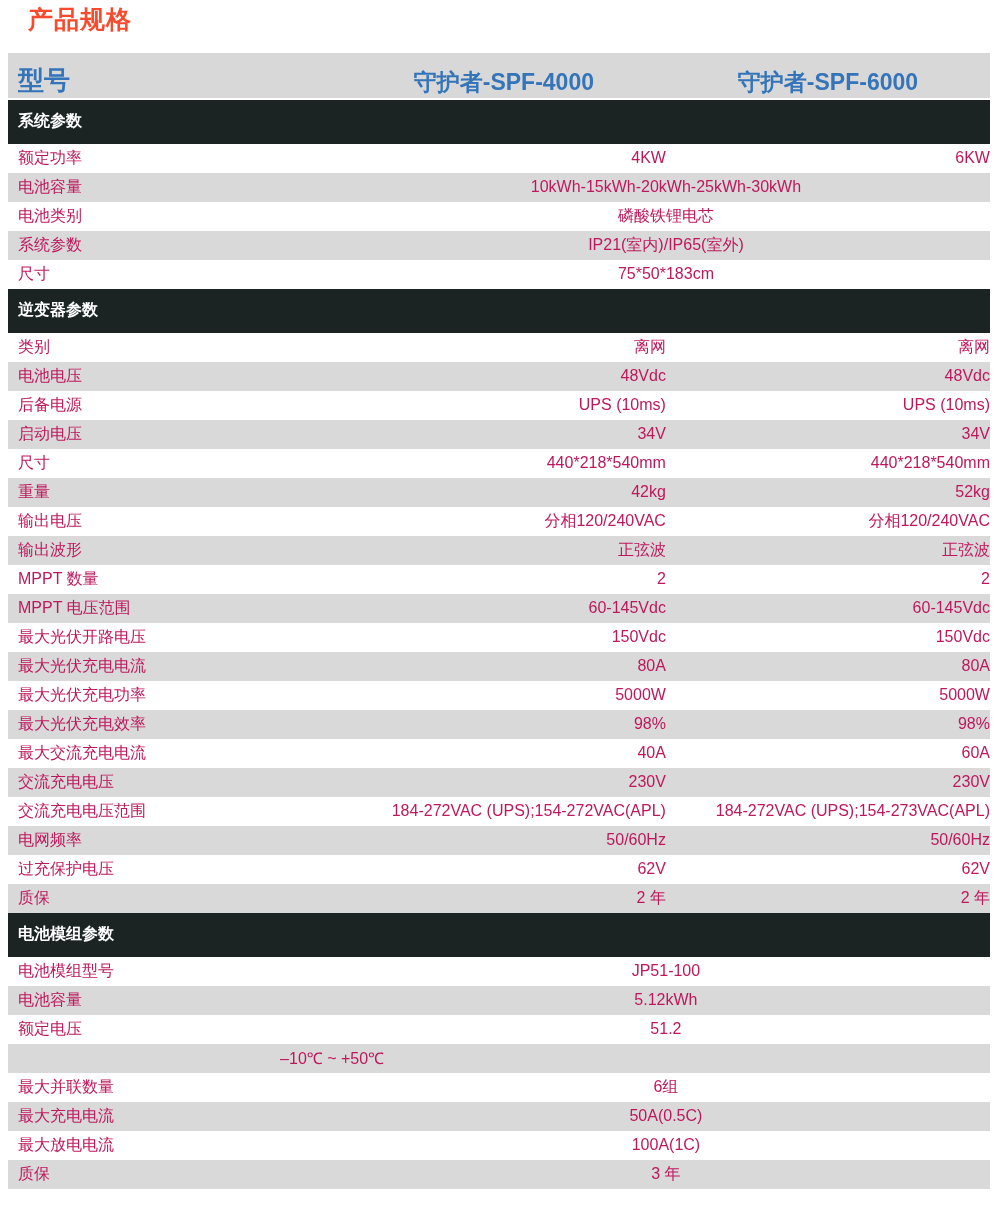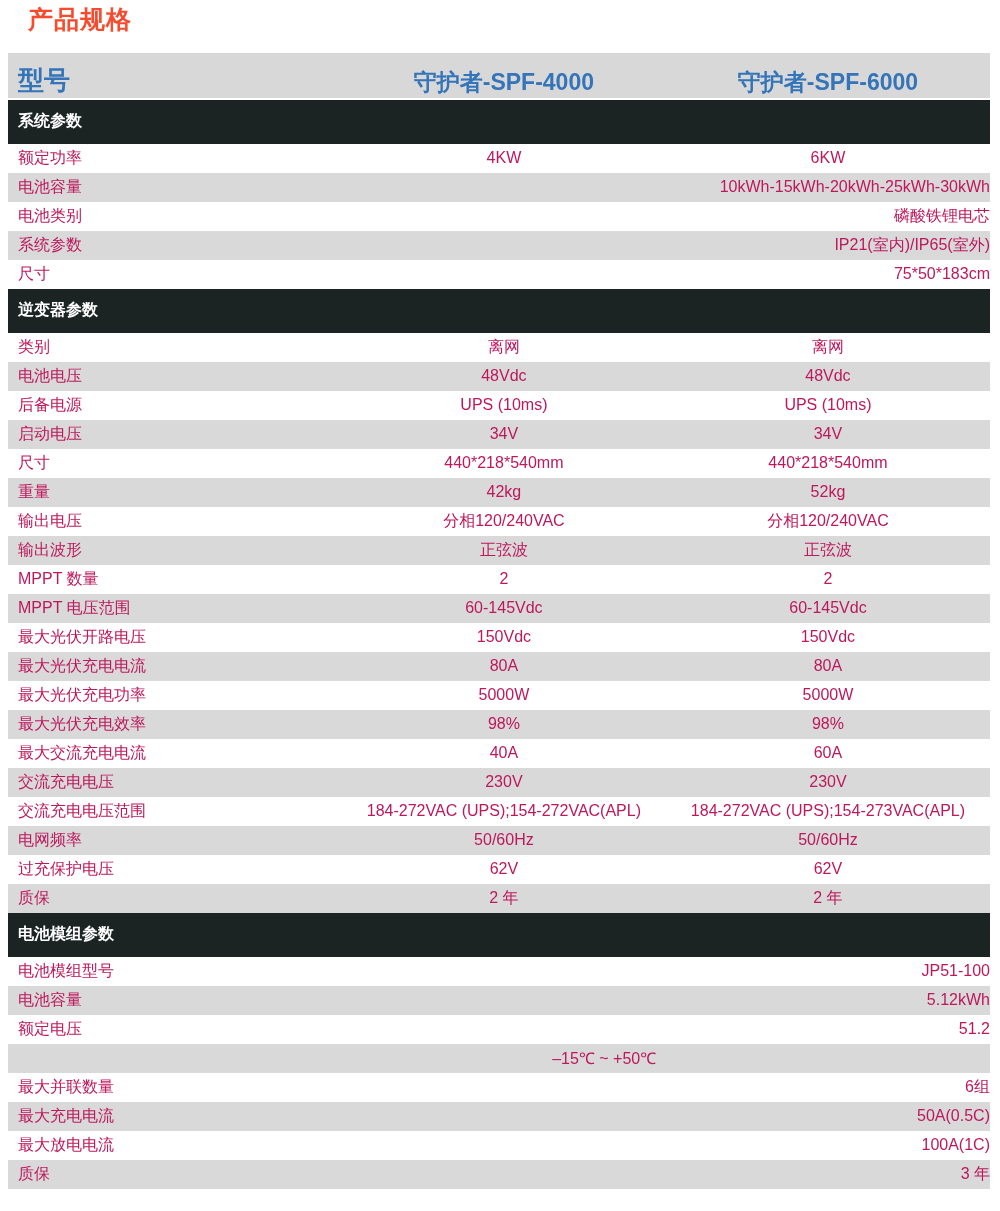--- a/index.html
+++ b/index.html
@@ -52,26 +52,26 @@
   .row.alt{background:#d9d9d9;}
   .row .label{
     width:34%;
     padding-left:10px;
     box-sizing:border-box;
     text-align:left;
     white-space:nowrap;
   }
   .row .val{
     width:33%;
-    text-align:center;
+    text-align:right;
     white-space:nowrap;
   }
   .row .span-val{
     width:66%;
-    text-align:right;
+    text-align:center;
     white-space:nowrap;
   }
 </style>
 </head>
 <body>
 
 <div class="page">
   <h1 class="title">产品规格</h1>
 
   <div class="spec-table">
@@ -211,21 +211,21 @@
         </div>
         <div class="row alt">
           <div class="label">电池容量</div>
           <div class="span-val">5.12kWh</div>
         </div>
         <div class="row">
           <div class="label">额定电压</div>
           <div class="span-val">51.2</div>
         </div>
         <div class="row alt">
-          <div class="span-val">–15℃ ~ +50℃</div>
+          <div class="span-val">–10℃ ~ +50℃</div>
         </div>
         <div class="row">
           <div class="label">最大并联数量</div>
           <div class="span-val">6组</div>
         </div>
         <div class="row alt">
           <div class="label">最大充电电流</div>
           <div class="span-val">50A(0.5C)</div>
         </div>
         <div class="row">

